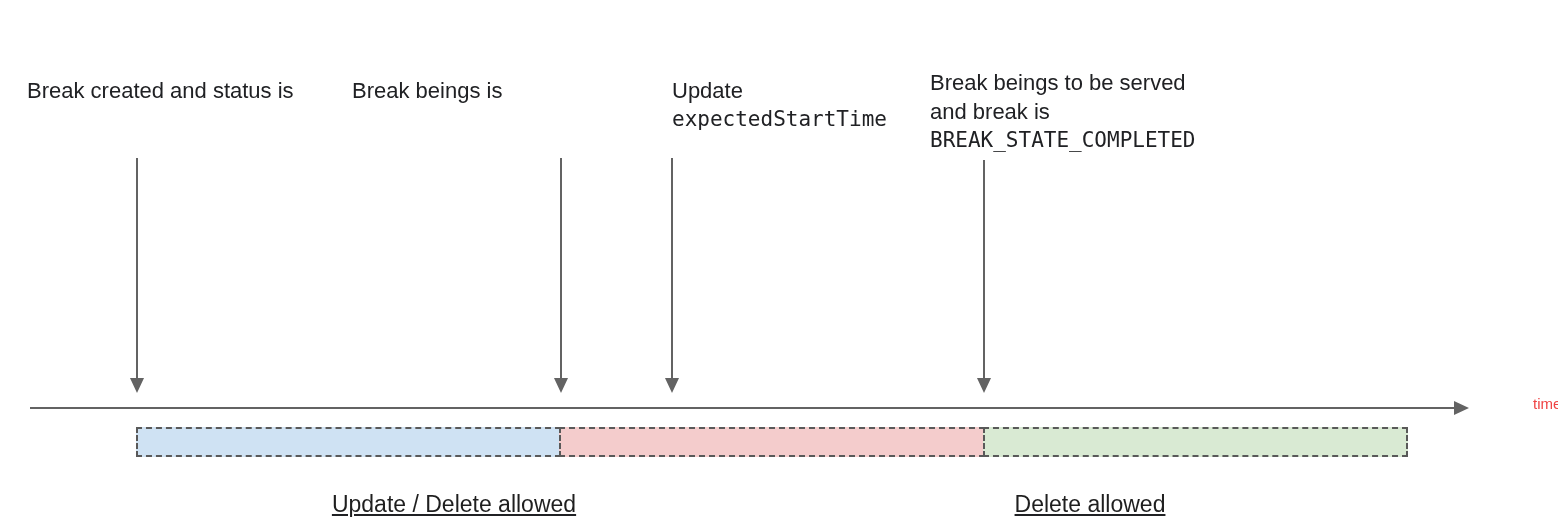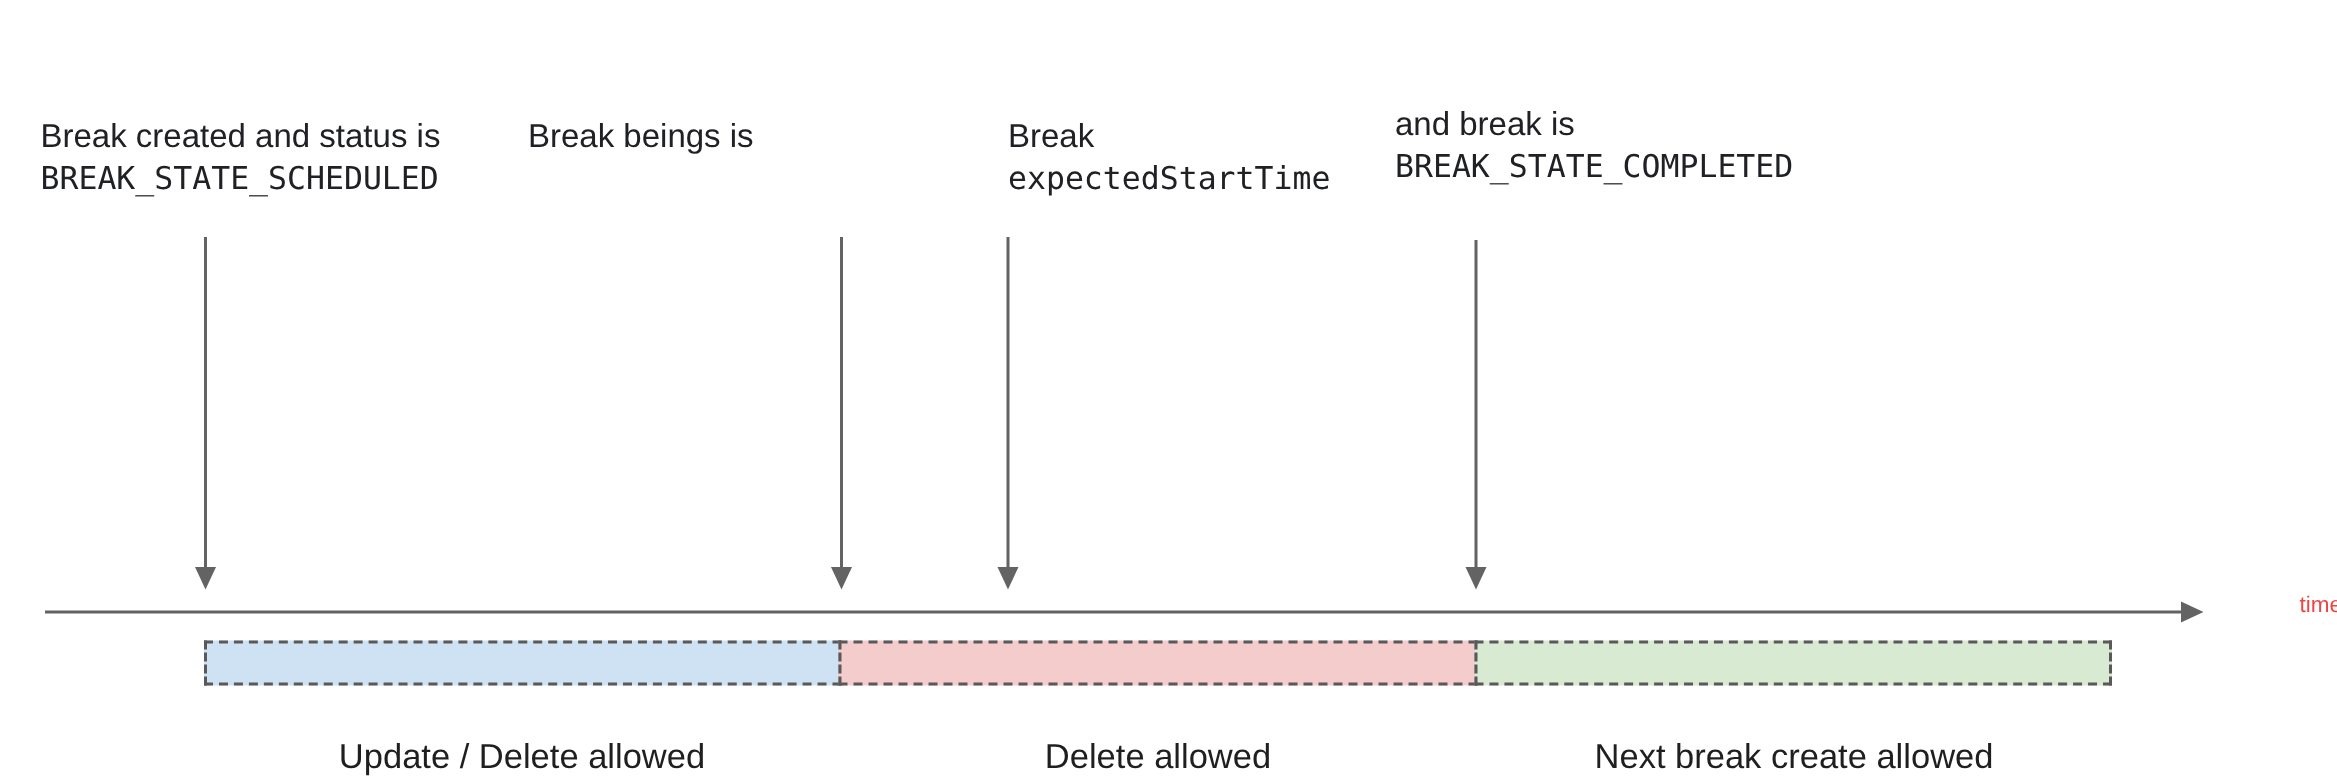--- a/index.html
+++ b/index.html
@@ -63,50 +63,50 @@
   .seg {
     flex: 1 1 0;
     border: 2px dashed #595959;
     height: 100%;
   }
   .seg + .seg { margin-left: -2px; }
 
   
   .seg-labels {
     position: absolute; left: 136px; top: 458px;
-    width: 1272px; display: flex;
+    width: 1272px; display: flex; text-decoration: underline;
   }
   .seg-labels .lbl {
     flex: 1 1 0;
     text-align: center;
     font-size: 23px;
     color: #1f1f1f;
     white-space: nowrap;
   }
 </style>
 </head>
 <body>
 
 <div class="canvas">
 
   <div class="ann" style="left:27px; top:43px">
     <div>Break created and status is</div>
-    <div class="code">BREAK_STATE_SCHEDULED</div>
   </div>
 
   <div class="ann" style="left:352px; top:43px">
     <div>Break beings is</div>
   </div>
 
   <div class="ann" style="left:672px; top:43px">
-    <div>Break</div>
+    <div>Update</div>
     <div class="code">expectedStartTime</div>
   </div>
 
   <div class="ann" style="left:930px; top:35px">
+    <div>Break beings to be served</div>
     <div>and break is</div>
     <div class="code">BREAK_STATE_COMPLETED</div>
   </div>
 
   <div class="varrow" style="left:129px; top:125px; height:235px">
     <div class="stem"></div>
     <div class="head"></div>
   </div>
   <div class="varrow" style="left:553px; top:125px; height:235px">
     <div class="stem"></div>
@@ -127,16 +127,15 @@
 
   <div class="bar">
     <div class="seg" style="background-color: rgb(207, 226, 243);"></div>
     <div class="seg" style="background-color: rgb(244, 204, 204);"></div>
     <div class="seg" style="background-color: rgb(217, 234, 211);"></div>
   </div>
 
   <div class="seg-labels">
     <div class="lbl">Update / Delete allowed</div>
     <div class="lbl">Delete allowed</div>
-    <div class="lbl">Next break create allowed</div>
   </div>
 
 </div>
 
 </body></html>

